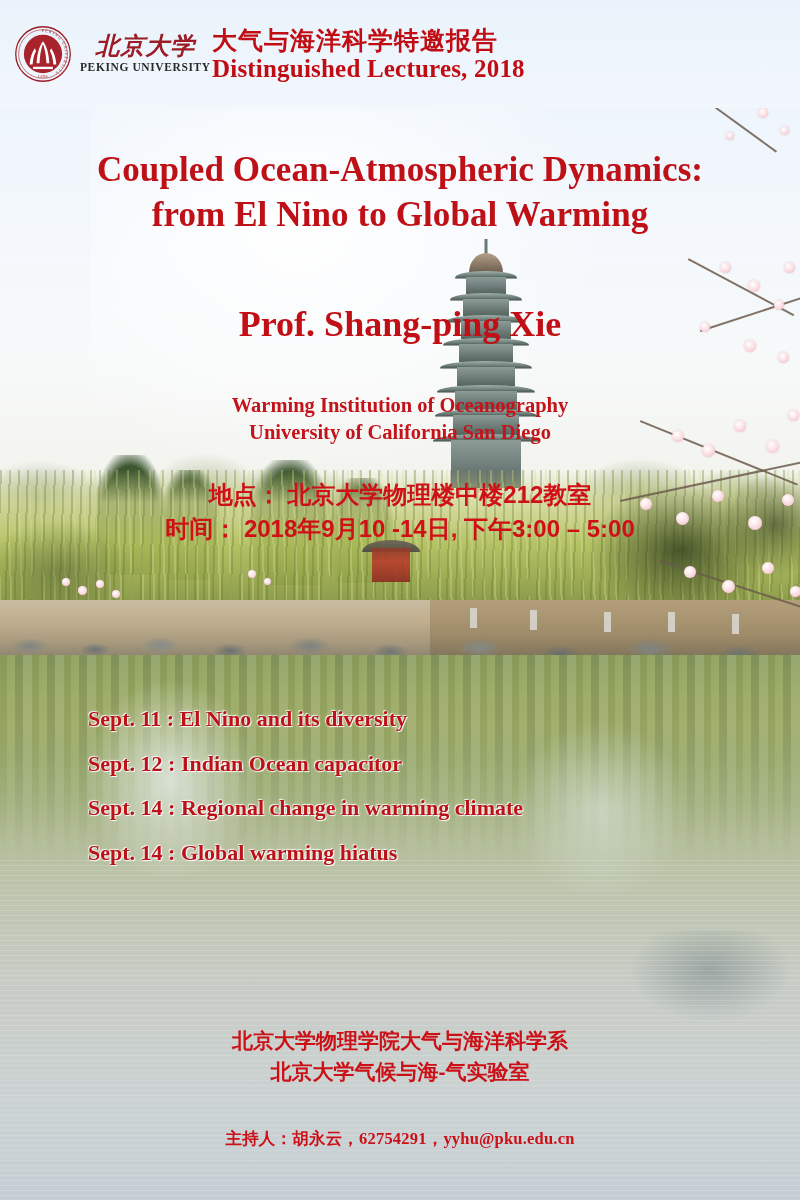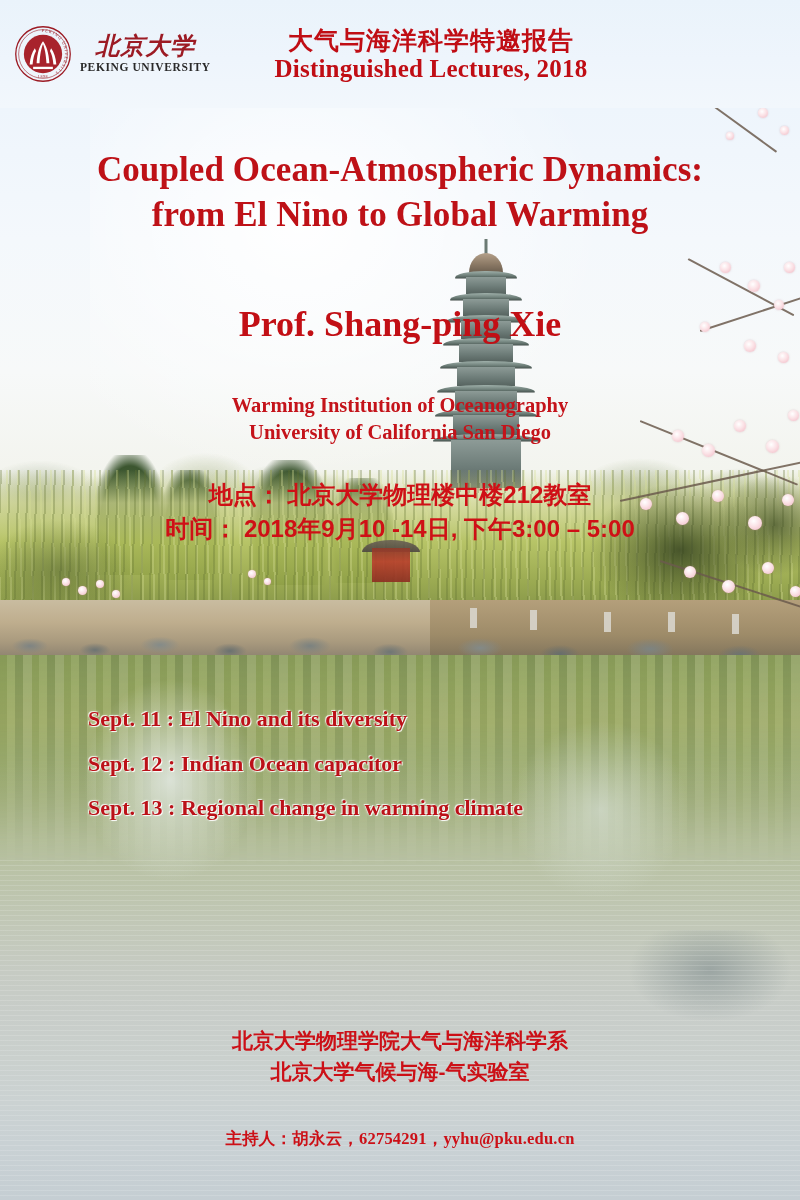--- a/index.html
+++ b/index.html
@@ -194,21 +194,21 @@
     font-family:"Liberation Serif",serif;
     font-size:24px;font-weight:700;font-style:italic;color:#9c1b24;
     letter-spacing:1px;white-space:nowrap;
   }
   .pku-en{
     font-family:"Liberation Serif",serif;
     font-size:11.5px;font-weight:700;color:#2a2a2a;
     letter-spacing:.6px;margin-top:4px;white-space:nowrap;
   }
   .header-titles{
-    flex:1;display:flex;flex-direction:column;align-items:center;
+    flex:1;display:flex;flex-direction:column;
     margin-right:150px;
   }
   .hdr-cn{
     font-family:"Liberation Sans",sans-serif;
     font-size:25px;font-weight:700;color:#c00d14;letter-spacing:1px;
     line-height:1.12;
   }
   .hdr-en{
     font-family:"Liberation Serif",serif;
     font-size:25px;font-weight:700;color:#c00d14;letter-spacing:.2px;
@@ -438,21 +438,22 @@
     </div>
 
     <div class="venue">
       <div>地点： 北京大学物理楼中楼212教室</div>
       <div class="l2">时间： 2018年9月10 -14日, 下午3:00 – 5:00</div>
     </div>
 
     <div class="schedule">
       <div class="sched-item">Sept. 11 : El Nino and its diversity</div>
       <div class="sched-item">Sept. 12 : Indian Ocean capacitor</div>
-      <div class="sched-item">Sept. 13 : Regional change in warming climate</div>
+      <div class="sched-item">Sept. 14 : Regional change in warming climate</div>
+      <div class="sched-item">Sept. 14 : Global warming hiatus</div>
     </div>
 
     <div class="dept">
       <div>北京大学物理学院大气与海洋科学系</div>
       <div>北京大学气候与海-气实验室</div>
     </div>
 
     <div class="contact">
       <span class="cn">主持人：</span><span class="cn">胡永云，</span><span>62754291，</span><span>yyhu@pku.edu.cn</span>
     </div>

